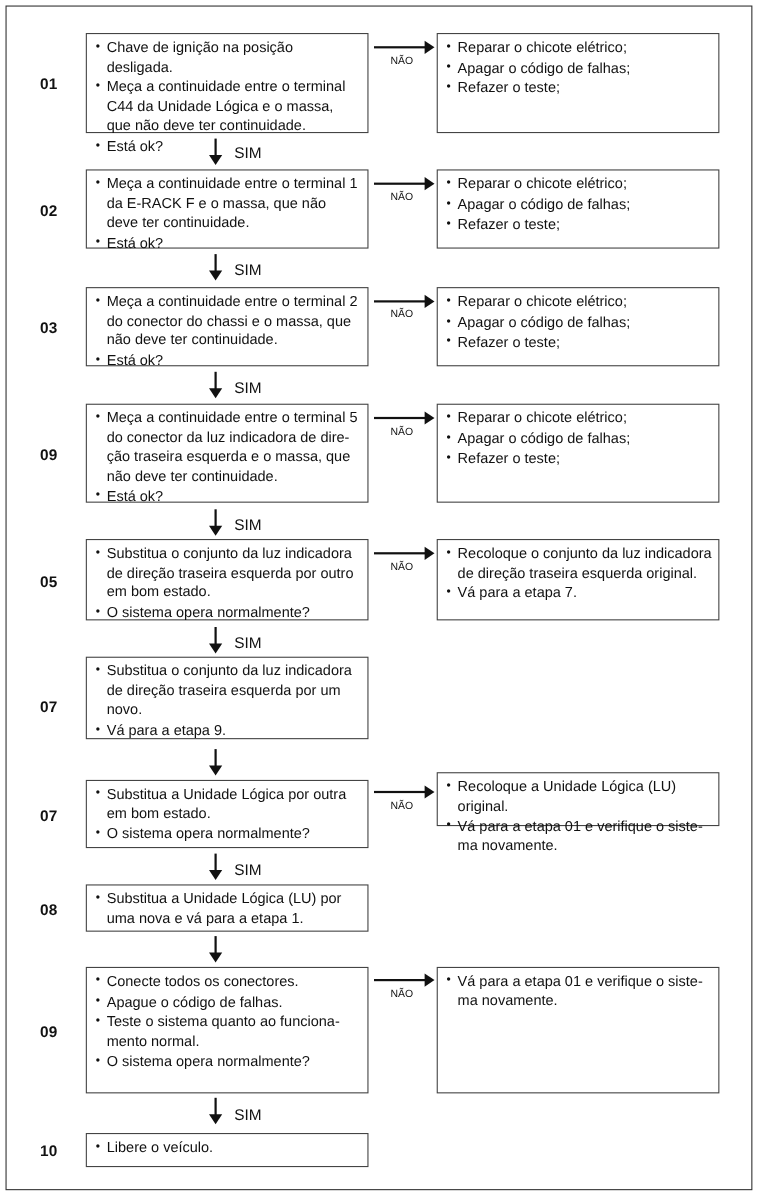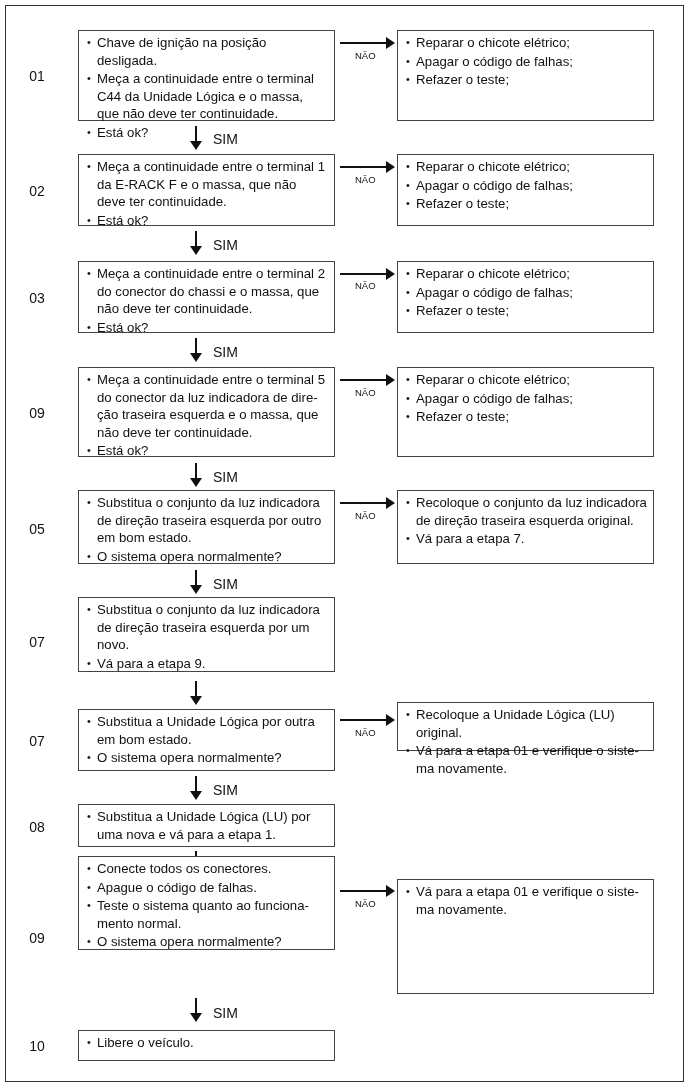--- a/index.html
+++ b/index.html
@@ -1,21 +1,21 @@
 <!DOCTYPE html>
 <html><head>
   <meta charset="utf-8">
   <style>
     html, body { margin: 0; padding: 0; background: #ffffff; }
     body { width: 691px; height: 1090px; position: relative; overflow: hidden;
            font-family: "Liberation Sans", sans-serif; color: #111; }
     .frame { position: absolute; left: 5px; top: 5px; width: 679px; height: 1077px;
              border: 1.5px solid #333; box-sizing: border-box; }
-    .step-no { position: absolute; left: 22px; width: 30px; font-weight: normal;
-               font-size: 14px; text-align: center; }
+    .step-no { position: absolute; left: 22px; width: 30px; font-weight: bold;
+               font-size: 14px; text-align: right; }
     .box { position: absolute; border: 1.5px solid #444; box-sizing: border-box;
            background: #fff; padding: 3px 6px 0 8px; font-size: 13.2px; line-height: 17.5px; }
     .box.left { left: 78px; width: 257px; }
     .box.right { left: 397px; width: 257px; }
     .item { position: relative; padding-left: 10px; margin-bottom: 1px; }
     .item::before { content: "•"; position: absolute; left: 0; top: 0; font-size: 11px; }
     .arrow-down { position: absolute; left: 189px; width: 14px; height: 24px; }
     .arrow-down .shaft { position: absolute; left: 6px; top: 0; width: 2px; height: 17px; background: #111; }
     .arrow-down .head { position: absolute; left: 1px; top: 15px; width: 0; height: 0;
                         border-left: 6px solid transparent; border-right: 6px solid transparent;
@@ -171,21 +171,21 @@
 <div class="step-no" style="top:819px">08</div>
 <div class="box left" style="top:804px;height:43px">
   <div class="item">Substitua a Unidade Lógica (LU) por uma nova e vá para a etapa 1.</div>
 </div>
 <div class="arrow-down" style="top:851px">
     <div class="shaft"></div>
     <div class="head"></div>
   </div>
 
 <div class="step-no" style="top:930px">09</div>
-<div class="box left" style="top:856px;height:94px">
+<div class="box left" style="top:879px;height:115px">
   <div class="item">Conecte todos os conectores.</div>
   <div class="item">Apague o código de falhas.</div>
   <div class="item">Teste o sistema quanto ao funciona-mento normal.</div>
   <div class="item">O sistema opera normalmente?</div>
 </div>
 <div class="arrow-right" style="top:885px">
     <div class="shaft"></div>
     <div class="head"></div>
   </div>
 <div class="nao" style="top:898px">NÃO</div>

